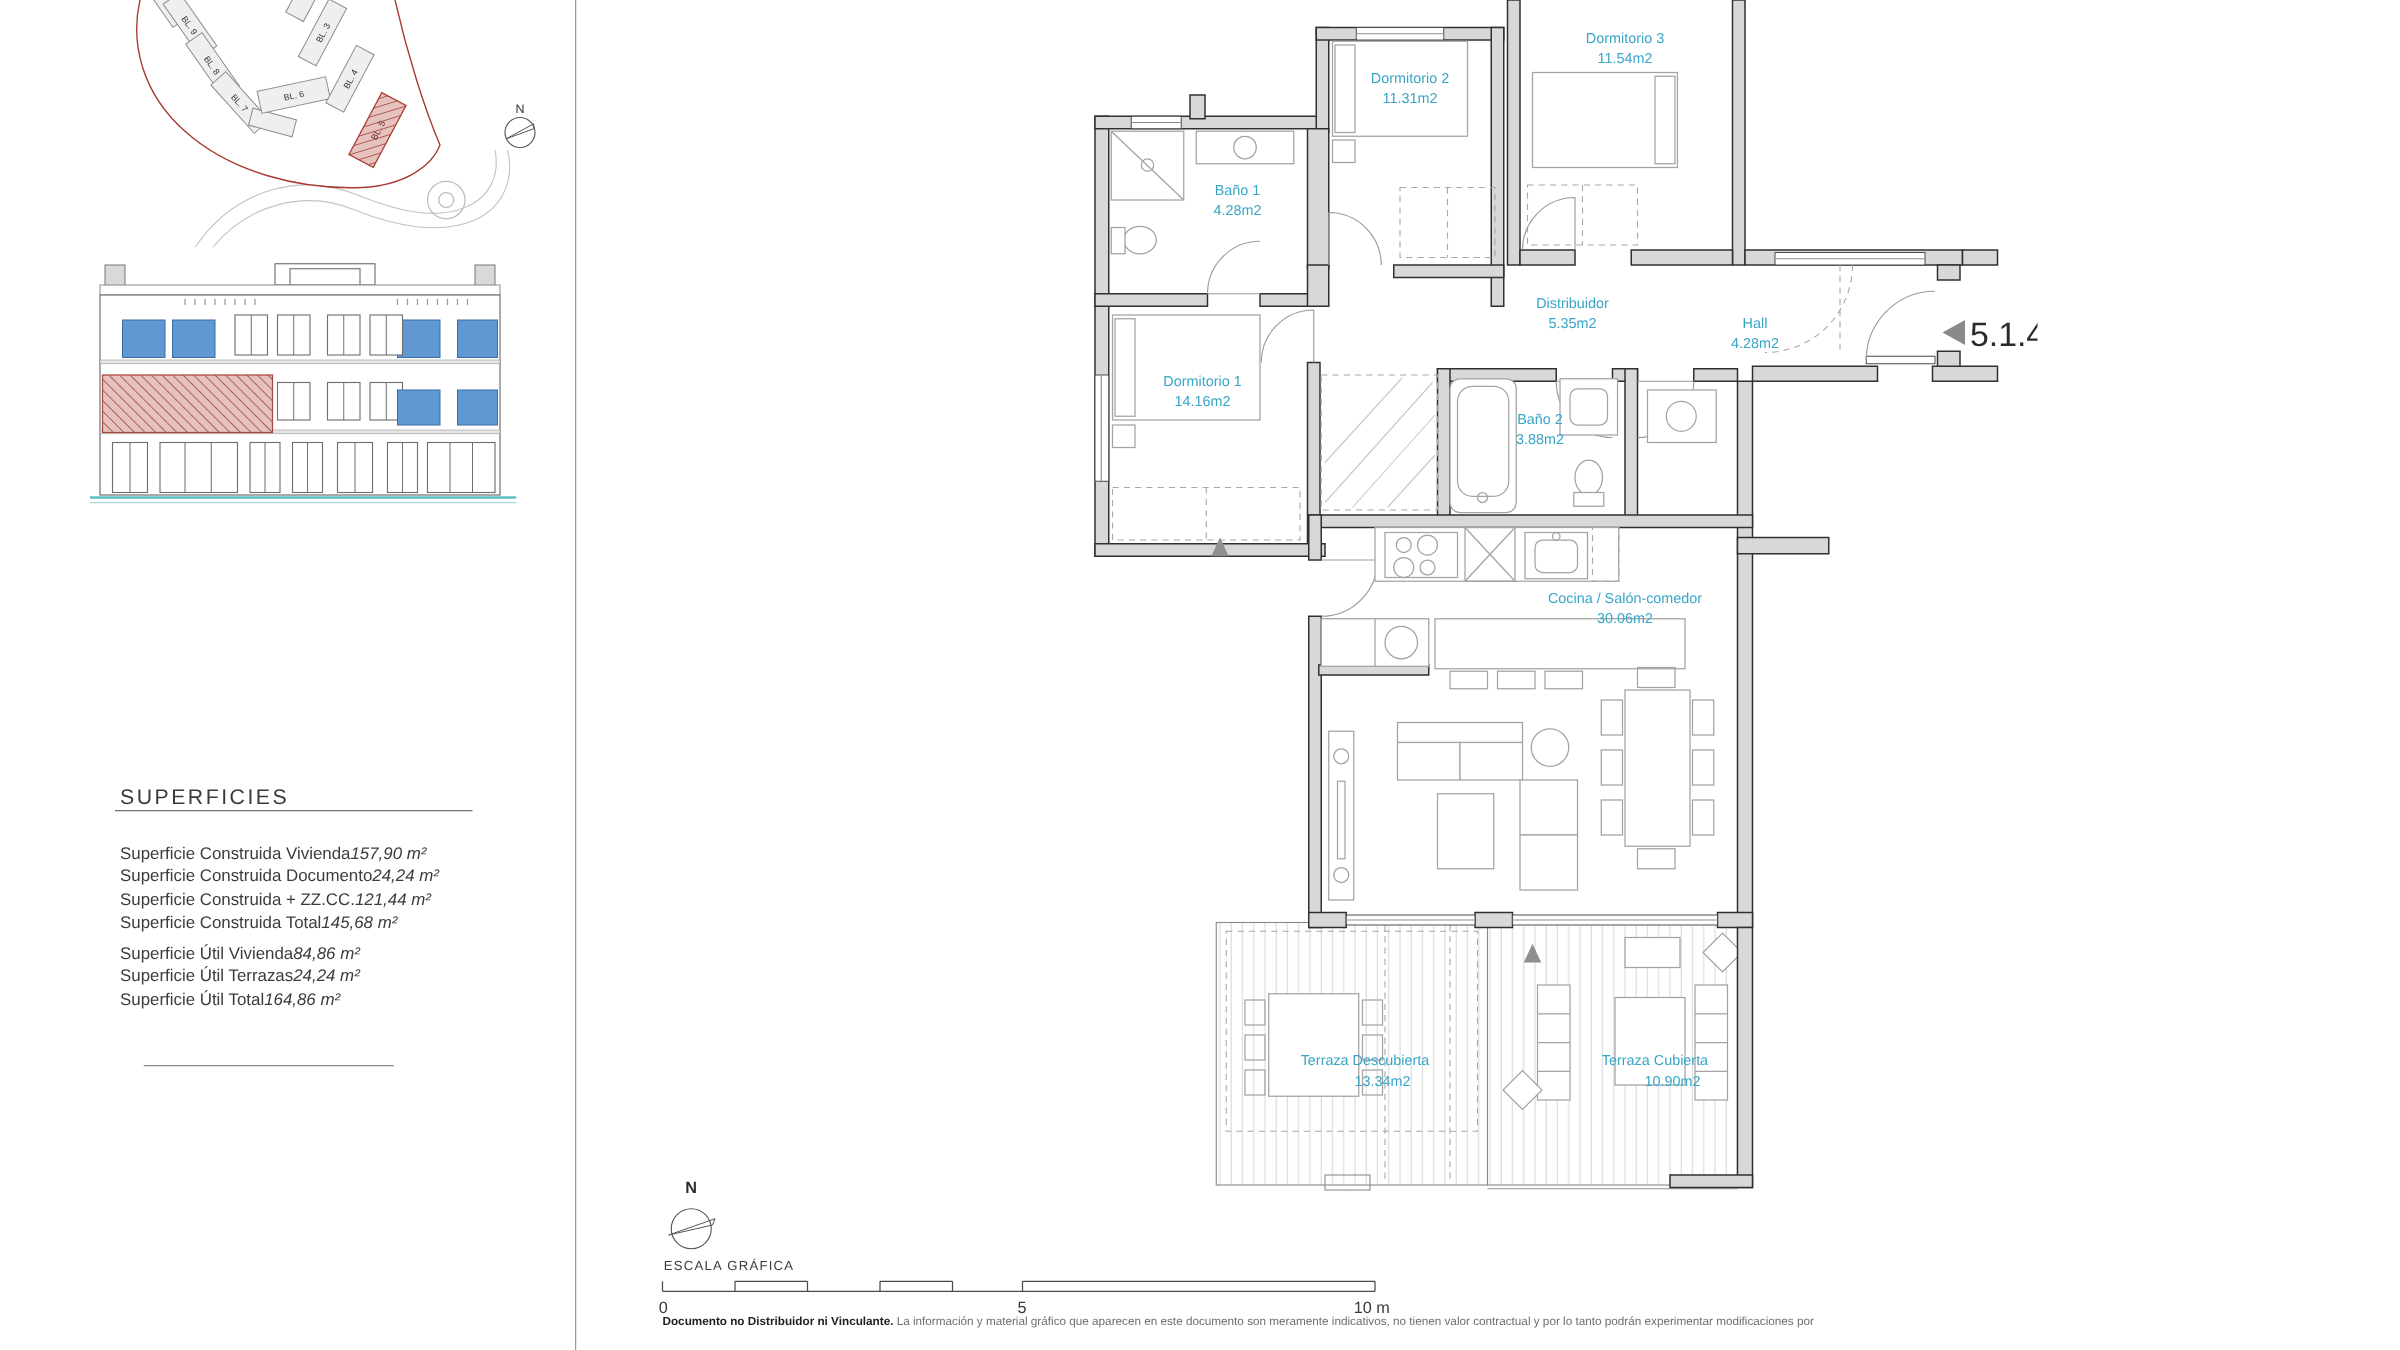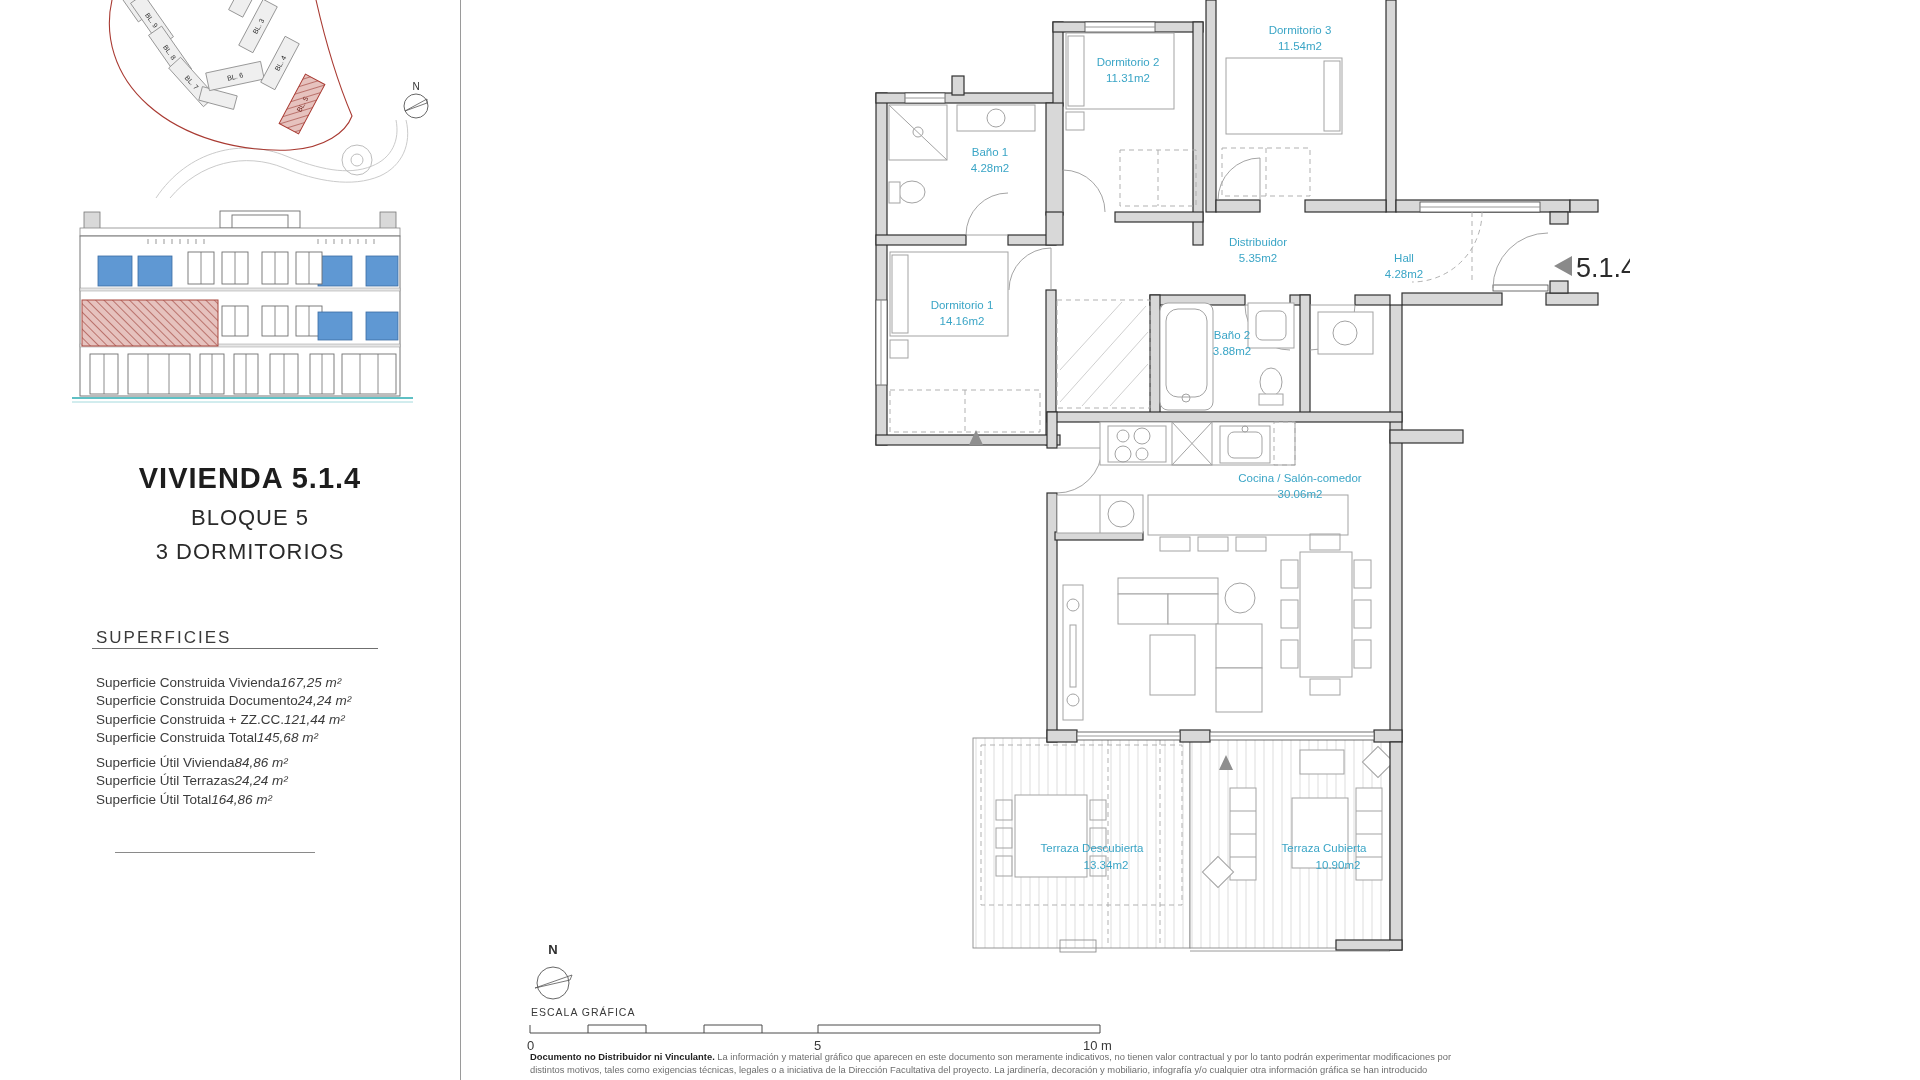--- a/index.html
+++ b/index.html
@@ -175,33 +175,28 @@
       <rect x="240" y="148" width="24" height="40" class="whitewin"></rect>
         <path d="M252 148 v40" stroke="#6f6f6f" stroke-width="0.8"></path>
       <rect x="272" y="148" width="54" height="40" class="whitewin"></rect>
         <path d="M290 148 v40 M308 148 v40" stroke="#6f6f6f" stroke-width="0.8"></path>
     </g>
 
     <path d="M2 192 H343" stroke="#5fc0c4" stroke-width="2"></path>
     <path d="M2 196 H343" stroke="#a4dadd" stroke-width="1"></path>
   </svg>
 
-  <div class="abs" id="titleblock">
-    <div class="t1">VIVIENDA 5.1.4</div>
-    <div class="t2">BLOQUE 5</div>
-    <div class="t3">3 DORMITORIOS</div>
-  </div>
 
   <div class="abs" id="supheader">SUPERFICIES</div>
   <div class="hline" style="left:92px;top:648px;width:286px;"></div>
 
   <div class="abs" id="suptable">
     <div class="srow">
       <span>Superficie Construida Vivienda</span>
-      <span class="val">167,25 m²</span>
+      <span class="val">157,90 m²</span>
     </div>
     <div class="srow">
       <span>Superficie Construida Documento</span>
       <span class="val">24,24 m²</span>
     </div>
     <div class="srow">
       <span>Superficie Construida + ZZ.CC.</span>
       <span class="val">121,44 m²</span>
     </div>
     <div class="srow total">
@@ -489,16 +484,15 @@
       <path d="M15 87 V95 M73 87 V95 M131 87 V95 M189 87 V95 M247 87 V95 M303 87 V95 M585 87 V95"></path>
       <path d="M73 87 H131 M189 87 H247 M303 87 H585"></path>
     </g>
     <text class="scaletxt" x="12" y="112">0</text>
     <text class="scaletxt" x="299" y="112">5</text>
     <text class="scaletxt" x="568" y="112">10 m</text>
   </svg>
 
   <div class="abs" id="disclaimer">
     <div><b>Documento no Distribuidor ni Vinculante.</b><span> La información y material gráfico que aparecen en este documento son meramente indicativos, no tienen valor contractual y por lo tanto podrán experimentar modificaciones por</span></div>
-    <div>distintos motivos, tales como exigencias técnicas, legales o a iniciativa de la Dirección Facultativa del proyecto. La jardinería, decoración y mobiliario, infografía y/o cualquier otra información gráfica se han introducido</div>
   </div>
 
 </div>
 
 </body></html>

